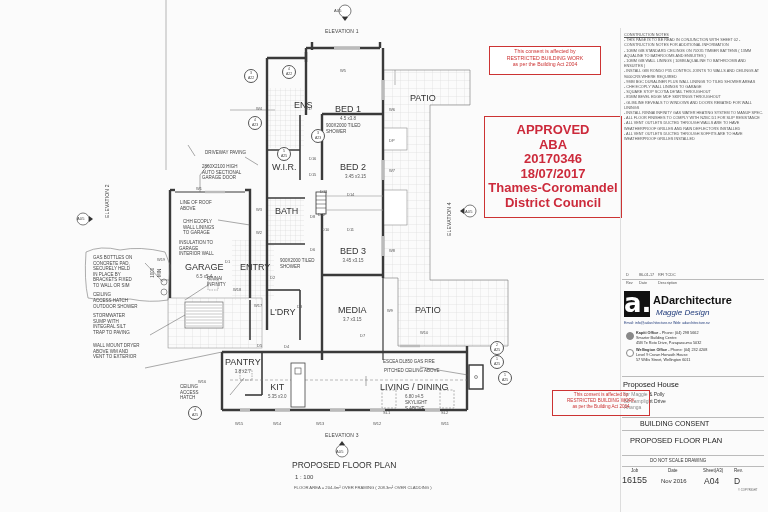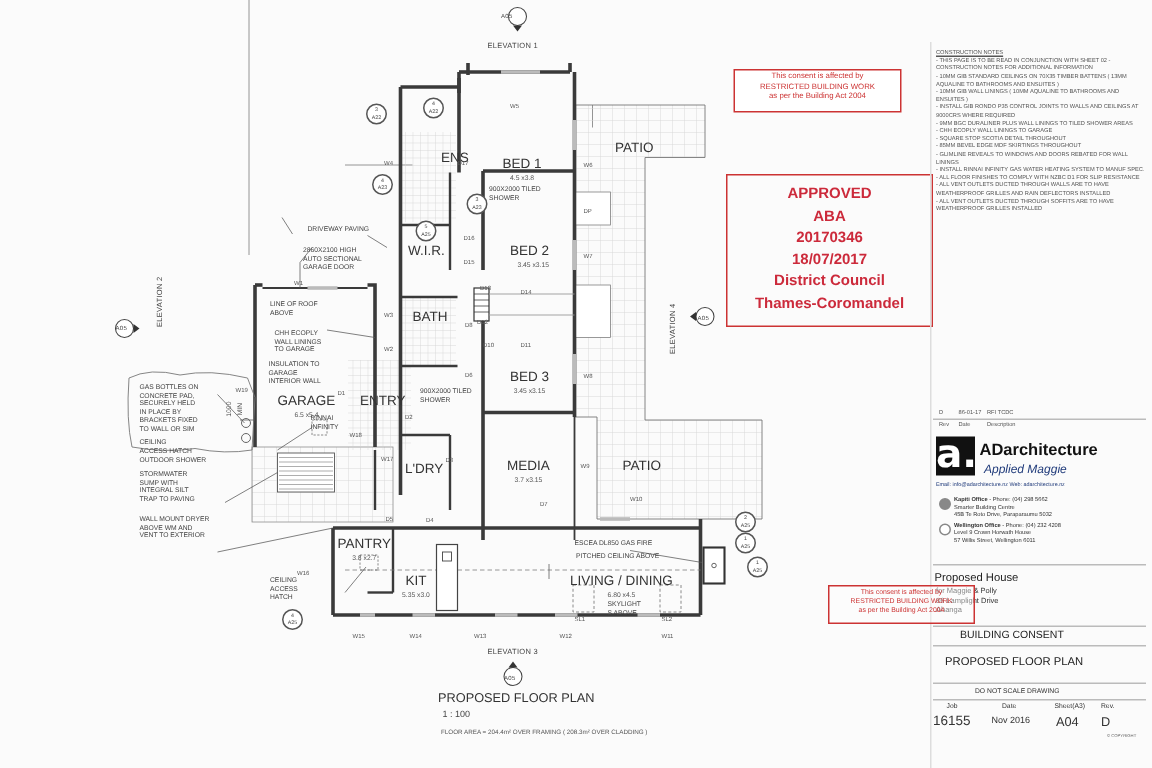--- a/index.html
+++ b/index.html
@@ -9,21 +9,21 @@
   .plan{position:absolute;left:0;top:0;width:768px;height:512px;}
   .lbl{position:absolute;font-size:4.5px;color:#444;line-height:5.5px;white-space:nowrap;text-transform:uppercase;}
   .lbl-ml{white-space:pre;}
   .room{position:absolute;font-size:9px;color:#333;text-align:center;line-height:10px;white-space:nowrap;}
   .dim{position:absolute;font-size:4.5px;color:#555;white-space:nowrap;}
   .tag{position:absolute;font-size:4px;color:#555;white-space:nowrap;}
   .bubble{position:absolute;width:14px;height:14px;border:0.8px solid #555;border-radius:50%;font-size:3.5px;color:#444;text-align:center;line-height:5px;box-sizing:border-box;padding-top:1px;background:#fff;}
   .elev{position:absolute;font-size:5px;color:#444;white-space:nowrap;letter-spacing:0.2px;}
   .notes{position:absolute;left:624px;top:33px;width:140px;font-size:3.8px;line-height:5.2px;color:#555;text-transform:uppercase;}
   .stamp-small{position:absolute;border:1px solid #c33;color:#c33;font-size:5.2px;line-height:6.5px;text-align:center;background:rgba(255,255,255,0.85);}
-  .stamp-big{position:absolute;left:484px;top:116px;width:138px;height:102px;border:1px solid #c33;color:#cc2a3b;font-weight:bold;text-align:center;font-size:10px;line-height:14.5px;padding-top:6px;box-sizing:border-box;}
+  .stamp-big{position:absolute;left:484px;top:116px;width:138px;height:102px;border:1px solid #c33;color:#cc2a3b;font-weight:bold;text-align:center;font-size:13px;line-height:14.5px;padding-top:6px;box-sizing:border-box;}
   .tb-row{position:absolute;left:622px;width:142px;border-top:0.8px solid #bbb;}
   .tb-text{position:absolute;white-space:nowrap;color:#333;}
 </style>
 </head>
 <body>
 
 <div class="sheet">
 
   <svg class="plan" viewBox="0 0 768 512" width="768" height="512">
     <defs>
@@ -329,22 +329,22 @@
     <div>This consent is affected by</div>
     <div>RESTRICTED BUILDING WORK</div>
     <div>as per the Building Act 2004</div>
   </div>
 
   <div class="stamp-big">
     <div>APPROVED</div>
     <div>ABA</div>
     <div>20170346</div>
     <div>18/07/2017</div>
+    <div>Thames-Coromandel</div>
     <div>District Council</div>
-    <div>Thames-Coromandel</div>
   </div>
 
   <div class="abs" style="left:620px;top:28px;width:1px;height:484px;background:#ddd;"></div>
 
   <div class="notes">
     <div style="text-decoration:underline;">CONSTRUCTION NOTES</div>
     <div>- THIS PAGE IS TO BE READ IN CONJUNCTION WITH SHEET 02 - CONSTRUCTION NOTES FOR ADDITIONAL INFORMATION</div>
     <div>- 10mm GIB STANDARD CEILINGS ON 70x35 TIMBER BATTENS ( 13mm AQUALINE TO BATHROOMS AND ENSUITES )</div>
     <div>- 10mm GIB WALL LININGS ( 10mm AQUALINE TO BATHROOMS AND ENSUITES )</div>
     <div>- INSTALL GIB RONDO P35 CONTROL JOINTS TO WALLS AND CEILINGS AT 9000crs WHERE REQUIRED</div>
@@ -362,21 +362,21 @@
   <div class="tb-text" style="left:626px;top:273px;font-size:3.8px;color:#555;">D</div>
   <div class="tb-text" style="left:639px;top:273px;font-size:3.8px;color:#555;">86-01-17</div>
   <div class="tb-text" style="left:658px;top:273px;font-size:3.8px;color:#555;">RFI TCDC</div>
   <div class="tb-row" style="top:279px;"></div>
   <div class="tb-text" style="left:626px;top:281px;font-size:3.8px;color:#555;">Rev</div>
   <div class="tb-text" style="left:639px;top:281px;font-size:3.8px;color:#555;">Date</div>
   <div class="tb-text" style="left:658px;top:281px;font-size:3.8px;color:#555;">Description</div>
 
   <div class="abs" style="left:624px;top:291px;width:26px;height:26px;background:#111;color:#fff;font-weight:bold;font-size:26px;line-height:24px;text-align:right;padding-right:1px;box-sizing:border-box;font-family:'DejaVu Sans',sans-serif;border-radius:0 0 0 0;"><span>a.</span></div>
   <div class="abs" style="left:653px;top:294px;font-size:11px;font-weight:bold;color:#111;">ADarchitecture</div>
-  <div class="abs" style="left:656px;top:308px;font-size:8px;font-style:italic;color:#1f3a7a;">Applied Maggie</div>
+  <div class="abs" style="left:656px;top:308px;font-size:8px;font-style:italic;color:#1f3a7a;">Maggie Design</div>
   <div class="abs" style="left:624px;top:321px;font-size:3.6px;color:#1f3a7a;">Email: info@adarchitecture.nz  Web: adarchitecture.nz</div>
 
   <div class="abs" style="left:626px;top:332px;width:6px;height:6px;border-radius:50%;border:0.7px solid #888;background:#888;"></div>
   <div class="abs" style="left:636px;top:331px;font-size:3.8px;line-height:4.8px;color:#333;">
     <div><b>Kapiti Office</b> <span>- Phone: (04) 298 5662</span></div>
     <div>Smarter Building Centre</div>
     <div>45B Te Roto Drive, Paraparaumu 5032</div>
   </div>
   <div class="abs" style="left:626px;top:349px;width:6px;height:6px;border-radius:50%;border:0.7px solid #888;background:#fff;"></div>
   <div class="abs" style="left:636px;top:348px;font-size:3.8px;line-height:4.8px;color:#333;">

